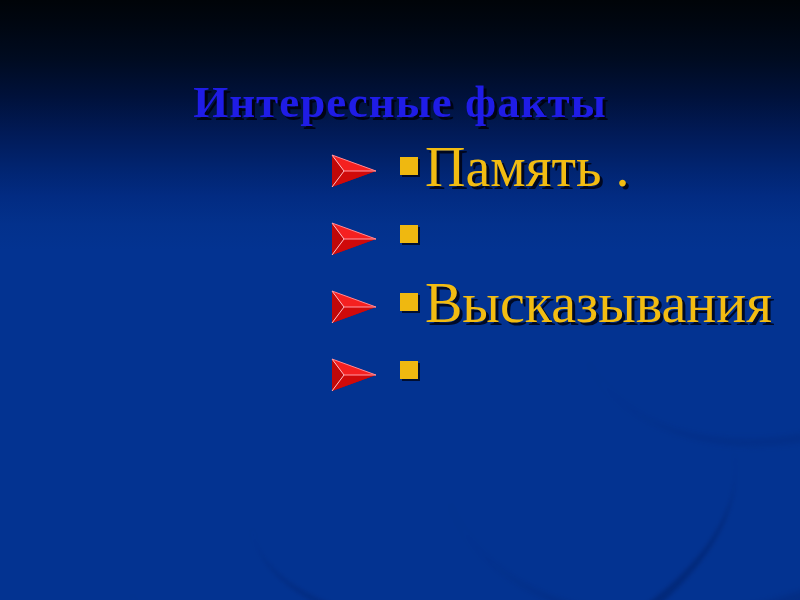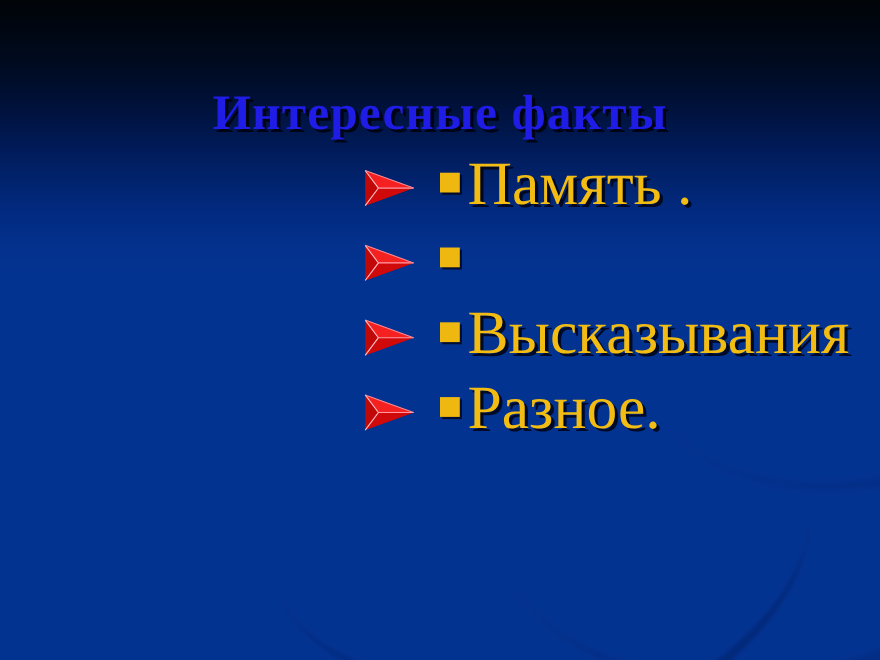--- a/index.html
+++ b/index.html
@@ -225,17 +225,16 @@
         <svg viewBox="0 0 48 34">
           <polygon points="2,1 46,17 2,33" fill="#C00808"></polygon>
           <polygon points="2,1 46,17 14,17" fill="#F52020"></polygon>
           <polygon points="2,33 46,17 14,17" fill="#D00A0A"></polygon>
           <polyline points="2,1 14,17 2,33" fill="none" stroke="#FFC0C8" stroke-width="1"></polyline>
           <polyline points="14,17 46,17" fill="none" stroke="#FF9AA5" stroke-width="1"></polyline>
           <polyline points="2,1 46,17" fill="none" stroke="#FF8A96" stroke-width="1"></polyline>
         </svg>
       </span>
       <span class="square-bullet"></span>
-      <span class="bullet-text">Разное.</span>
     </div>
 
   </div>
 </div>
 
 </body></html>

